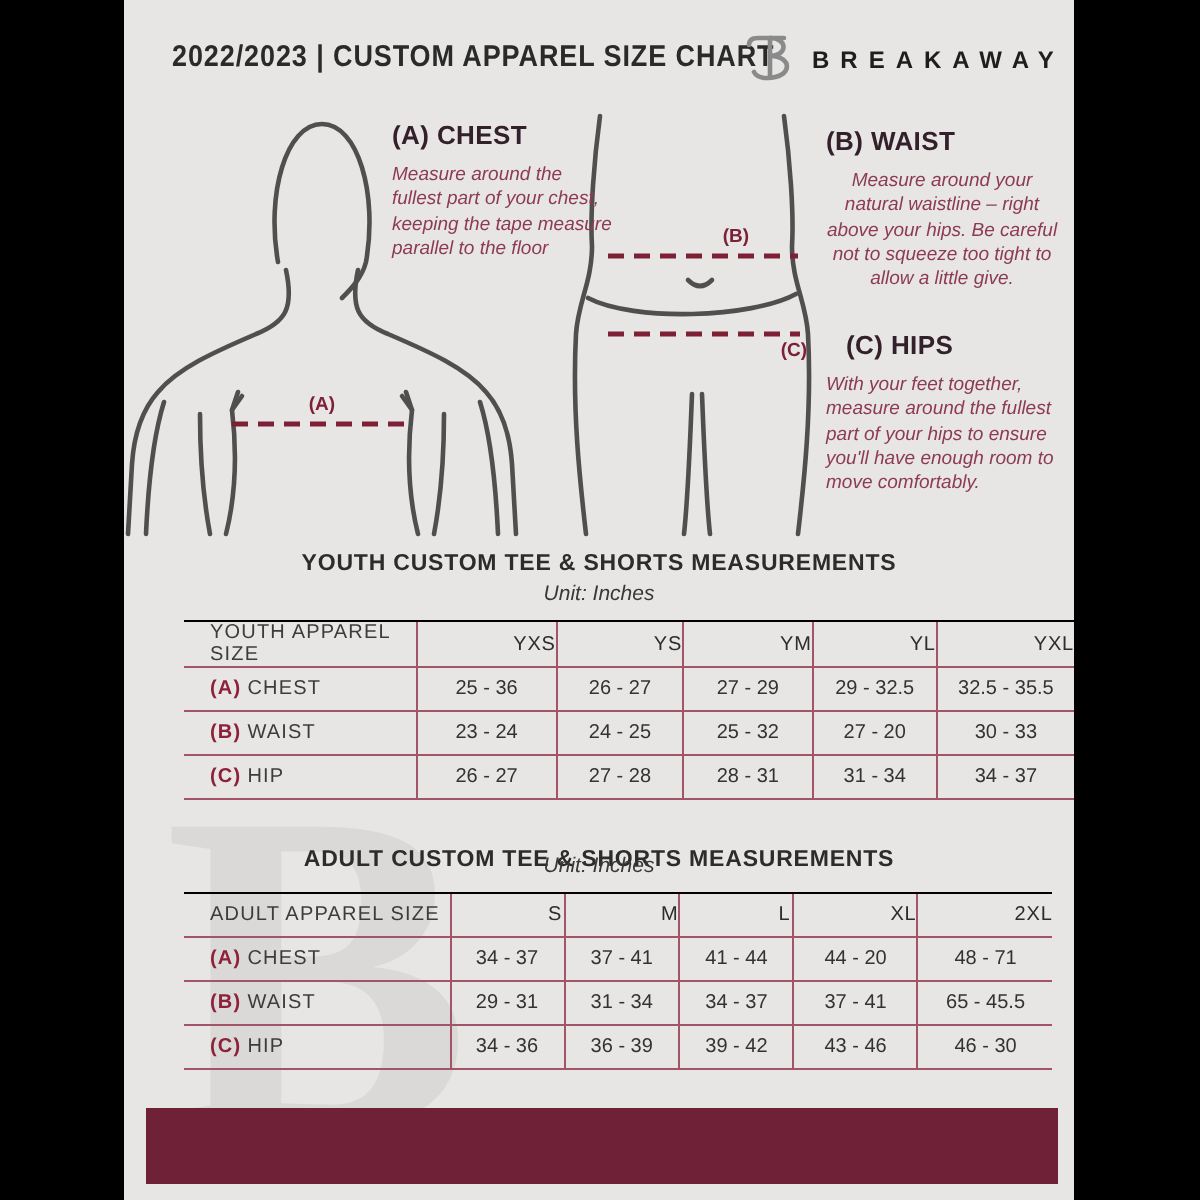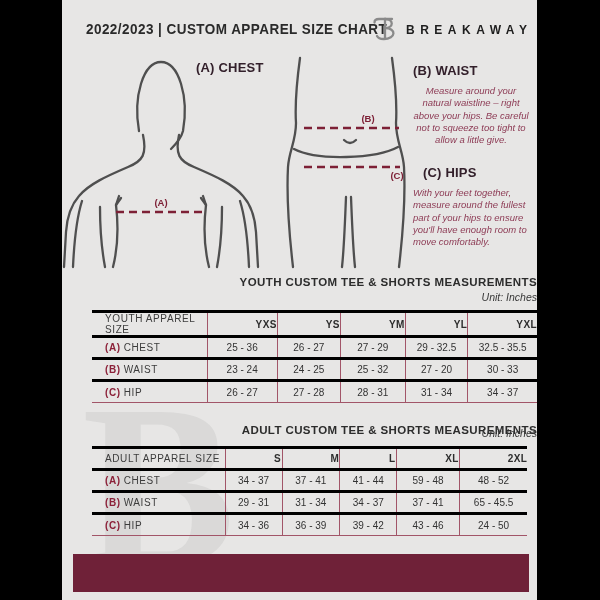--- a/index.html
+++ b/index.html
@@ -24,30 +24,30 @@
 
   
   .diagram-svg { left:0; top:55px; z-index:1; }
   .dlabel { font-size:9.5px; font-weight:bold; color:#7d2036; z-index:2; width:30px; text-align:center; }
 
   
   .instr-head { font-size:13px; font-weight:bold; color:#33202b; letter-spacing:0.2px; z-index:2; }
   .instr-body { font-size:9.5px; font-style:italic; color:#8d3b55; line-height:1.3; z-index:2; }
 
   
-  .sec-title { left:0; width:475px; text-align:right; font-size:11.5px; font-weight:bold;
+  .sec-title { left:0; width:475px; text-align:center; font-size:11.5px; font-weight:bold;
                color:#2c2c2c; letter-spacing:0.4px; z-index:2; }
-  .sec-unit  { left:0; width:475px; text-align:right; font-size:10.5px; font-style:italic;
+  .sec-unit  { left:0; width:475px; text-align:center; font-size:10.5px; font-style:italic;
                color:#383838; z-index:2; }
 
   
   table.size-table { position:absolute; border-collapse:collapse; table-layout:fixed; z-index:2; }
-  .size-table th, .size-table td { border-top:3px solid #000000; border-bottom:1px solid #a25568;
+  .size-table th, .size-table td { border-top:1px solid #000000; border-bottom:1px solid #a25568;
                height:22px; font-size:10px; color:#333; text-align:center; background:transparent; }
-  .size-table th { font-weight:bold; color:#2d2d2d; letter-spacing:0.4px;padding-left:48px; }
+  .size-table th { font-weight:normal; color:#2d2d2d; letter-spacing:0.4px;padding-left:48px; }
   .size-table td.lbl, .size-table th.lbl { text-align:left; padding-left:13px; width:133px;
                font-weight:normal; letter-spacing:0.6px; color:#3c3c3c; }
   .size-table td:not(.lbl), .size-table th:not(.lbl) { width:57px; border-left:1px solid #a25568; }
   .pfx { color:#8c2139; font-weight:bold; margin-right:3px; }
 
   .bottom-bar { left:11px; top:554px; width:456px; height:38px; background:#6f2138; z-index:2; }
 </style>
 </head>
 <body>
 
@@ -98,20 +98,21 @@
         <path d="M 54 157 L 143 157"></path>
         <path d="M 242 73 L 337 73"></path>
         <path d="M 242 112 L 338 112"></path>
       </g>
     </svg>
     <div class="abs dlabel" style="left:84px; top:197px;">(A)</div>
     <div class="abs dlabel" style="left:291px; top:113px;">(B)</div>
     <div class="abs dlabel" style="left:320px; top:170px;">(C)</div>
 
     <div class="abs instr-head" style="left:134px; top:60px;">(A) CHEST</div>
+    <div class="abs instr-body" style="left:134px; top:82px; width:112px;">Measure around the fullest part of your chest, keeping the tape measure parallel to the floor</div>
 
     <div class="abs instr-head" style="left:351px; top:63px;">(B) WAIST</div>
     <div class="abs instr-body" style="left:351px; top:85px; width:116px;text-align:center;">Measure around your natural waistline – right above your hips. Be careful not to squeeze too tight to allow a little give.</div>
 
     <div class="abs instr-head" style="left:361px; top:165px;">(C) HIPS</div>
     <div class="abs instr-body" style="left:351px; top:187px; width:118px;">With your feet together, measure around the fullest part of your hips to ensure you'll have enough room to move comfortably.</div>
 
     <div class="abs sec-title" style="top:276px;">YOUTH CUSTOM TEE &amp; SHORTS MEASUREMENTS</div>
     <div class="abs sec-unit" style="top:291px;">Unit: Inches</div>
 
@@ -163,37 +164,37 @@
         <th>M</th>
         <th>L</th>
         <th>XL</th>
         <th>2XL</th>
       </tr>
       <tr>
         <td class="lbl"><span class="pfx">(A)</span><span>CHEST</span></td>
         <td>34 - 37</td>
         <td>37 - 41</td>
         <td>41 - 44</td>
-        <td>59 - 48</td>
-        <td>48 - 52</td>
+        <td>44 - 20</td>
+        <td>48 - 71</td>
       </tr>
       <tr>
         <td class="lbl"><span class="pfx">(B)</span><span>WAIST</span></td>
         <td>29 - 31</td>
         <td>31 - 34</td>
         <td>34 - 37</td>
         <td>37 - 41</td>
         <td>65 - 45.5</td>
       </tr>
       <tr>
         <td class="lbl"><span class="pfx">(C)</span><span>HIP</span></td>
         <td>34 - 36</td>
         <td>36 - 39</td>
         <td>39 - 42</td>
         <td>43 - 46</td>
-        <td>24 - 50</td>
+        <td>46 - 30</td>
       </tr>
     </tbody>
       </table>
 
     <div class="abs bottom-bar"></div>
   </div>
 </div>
 
 </body></html>

